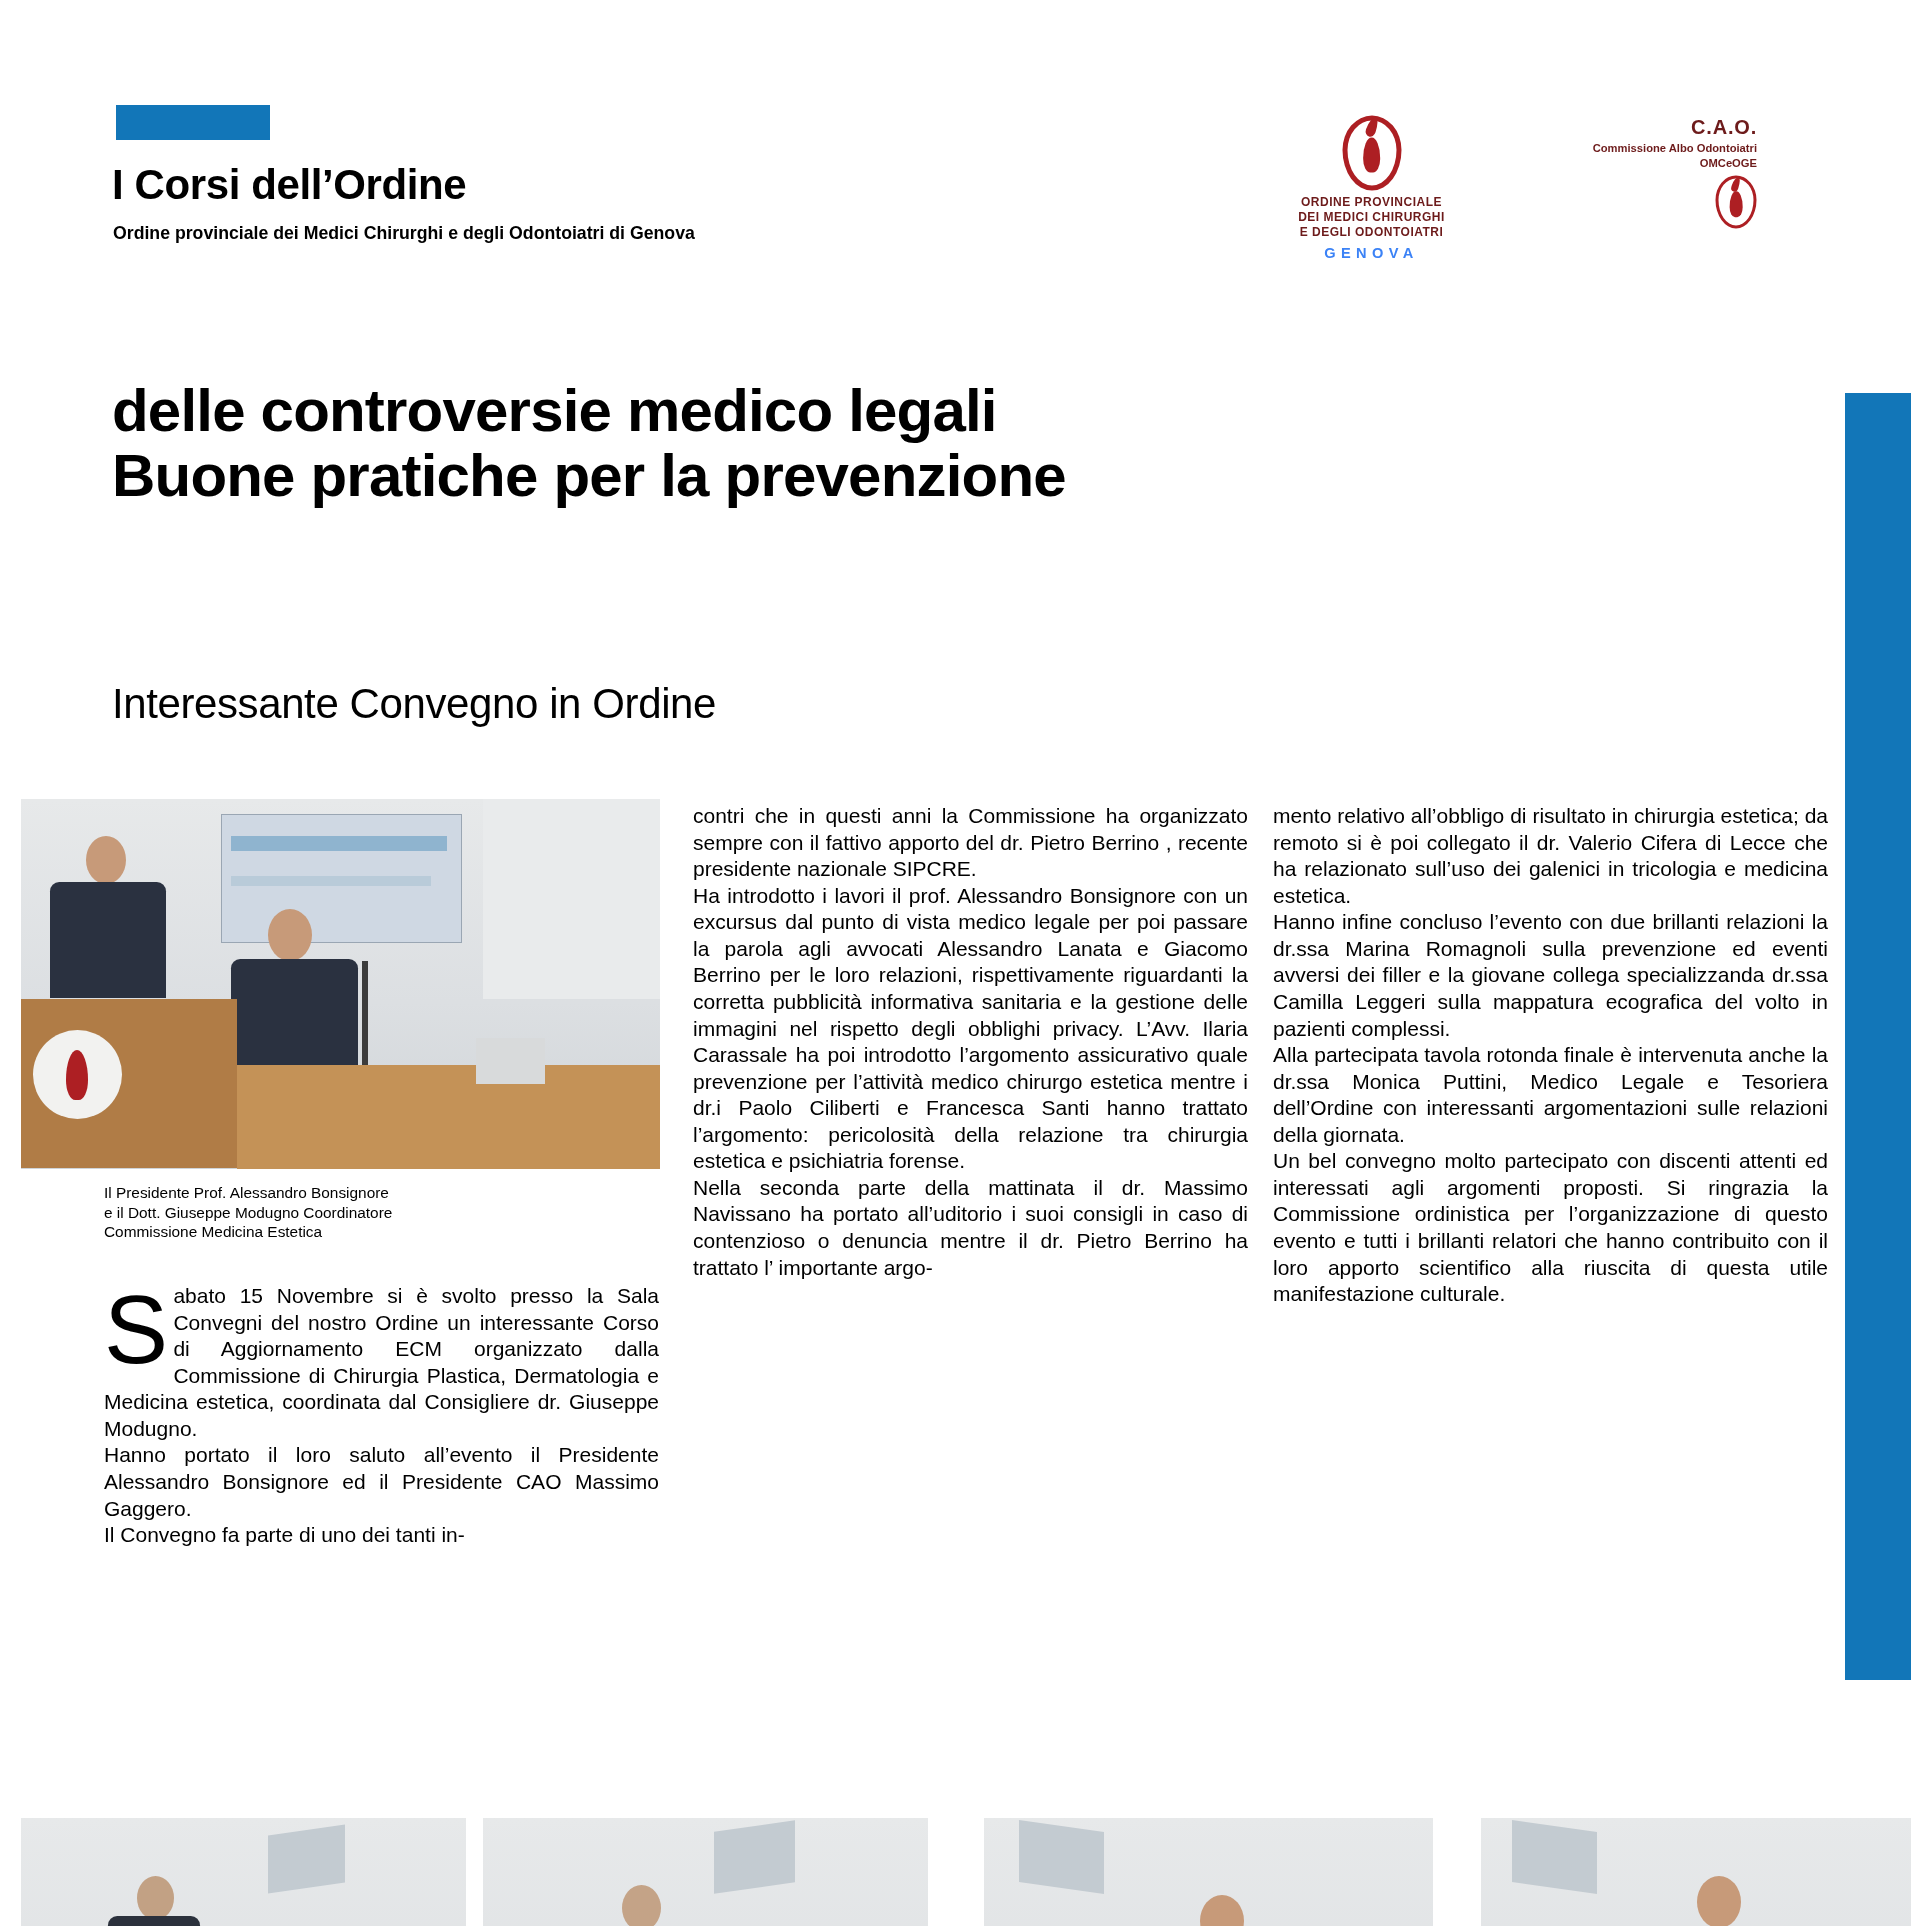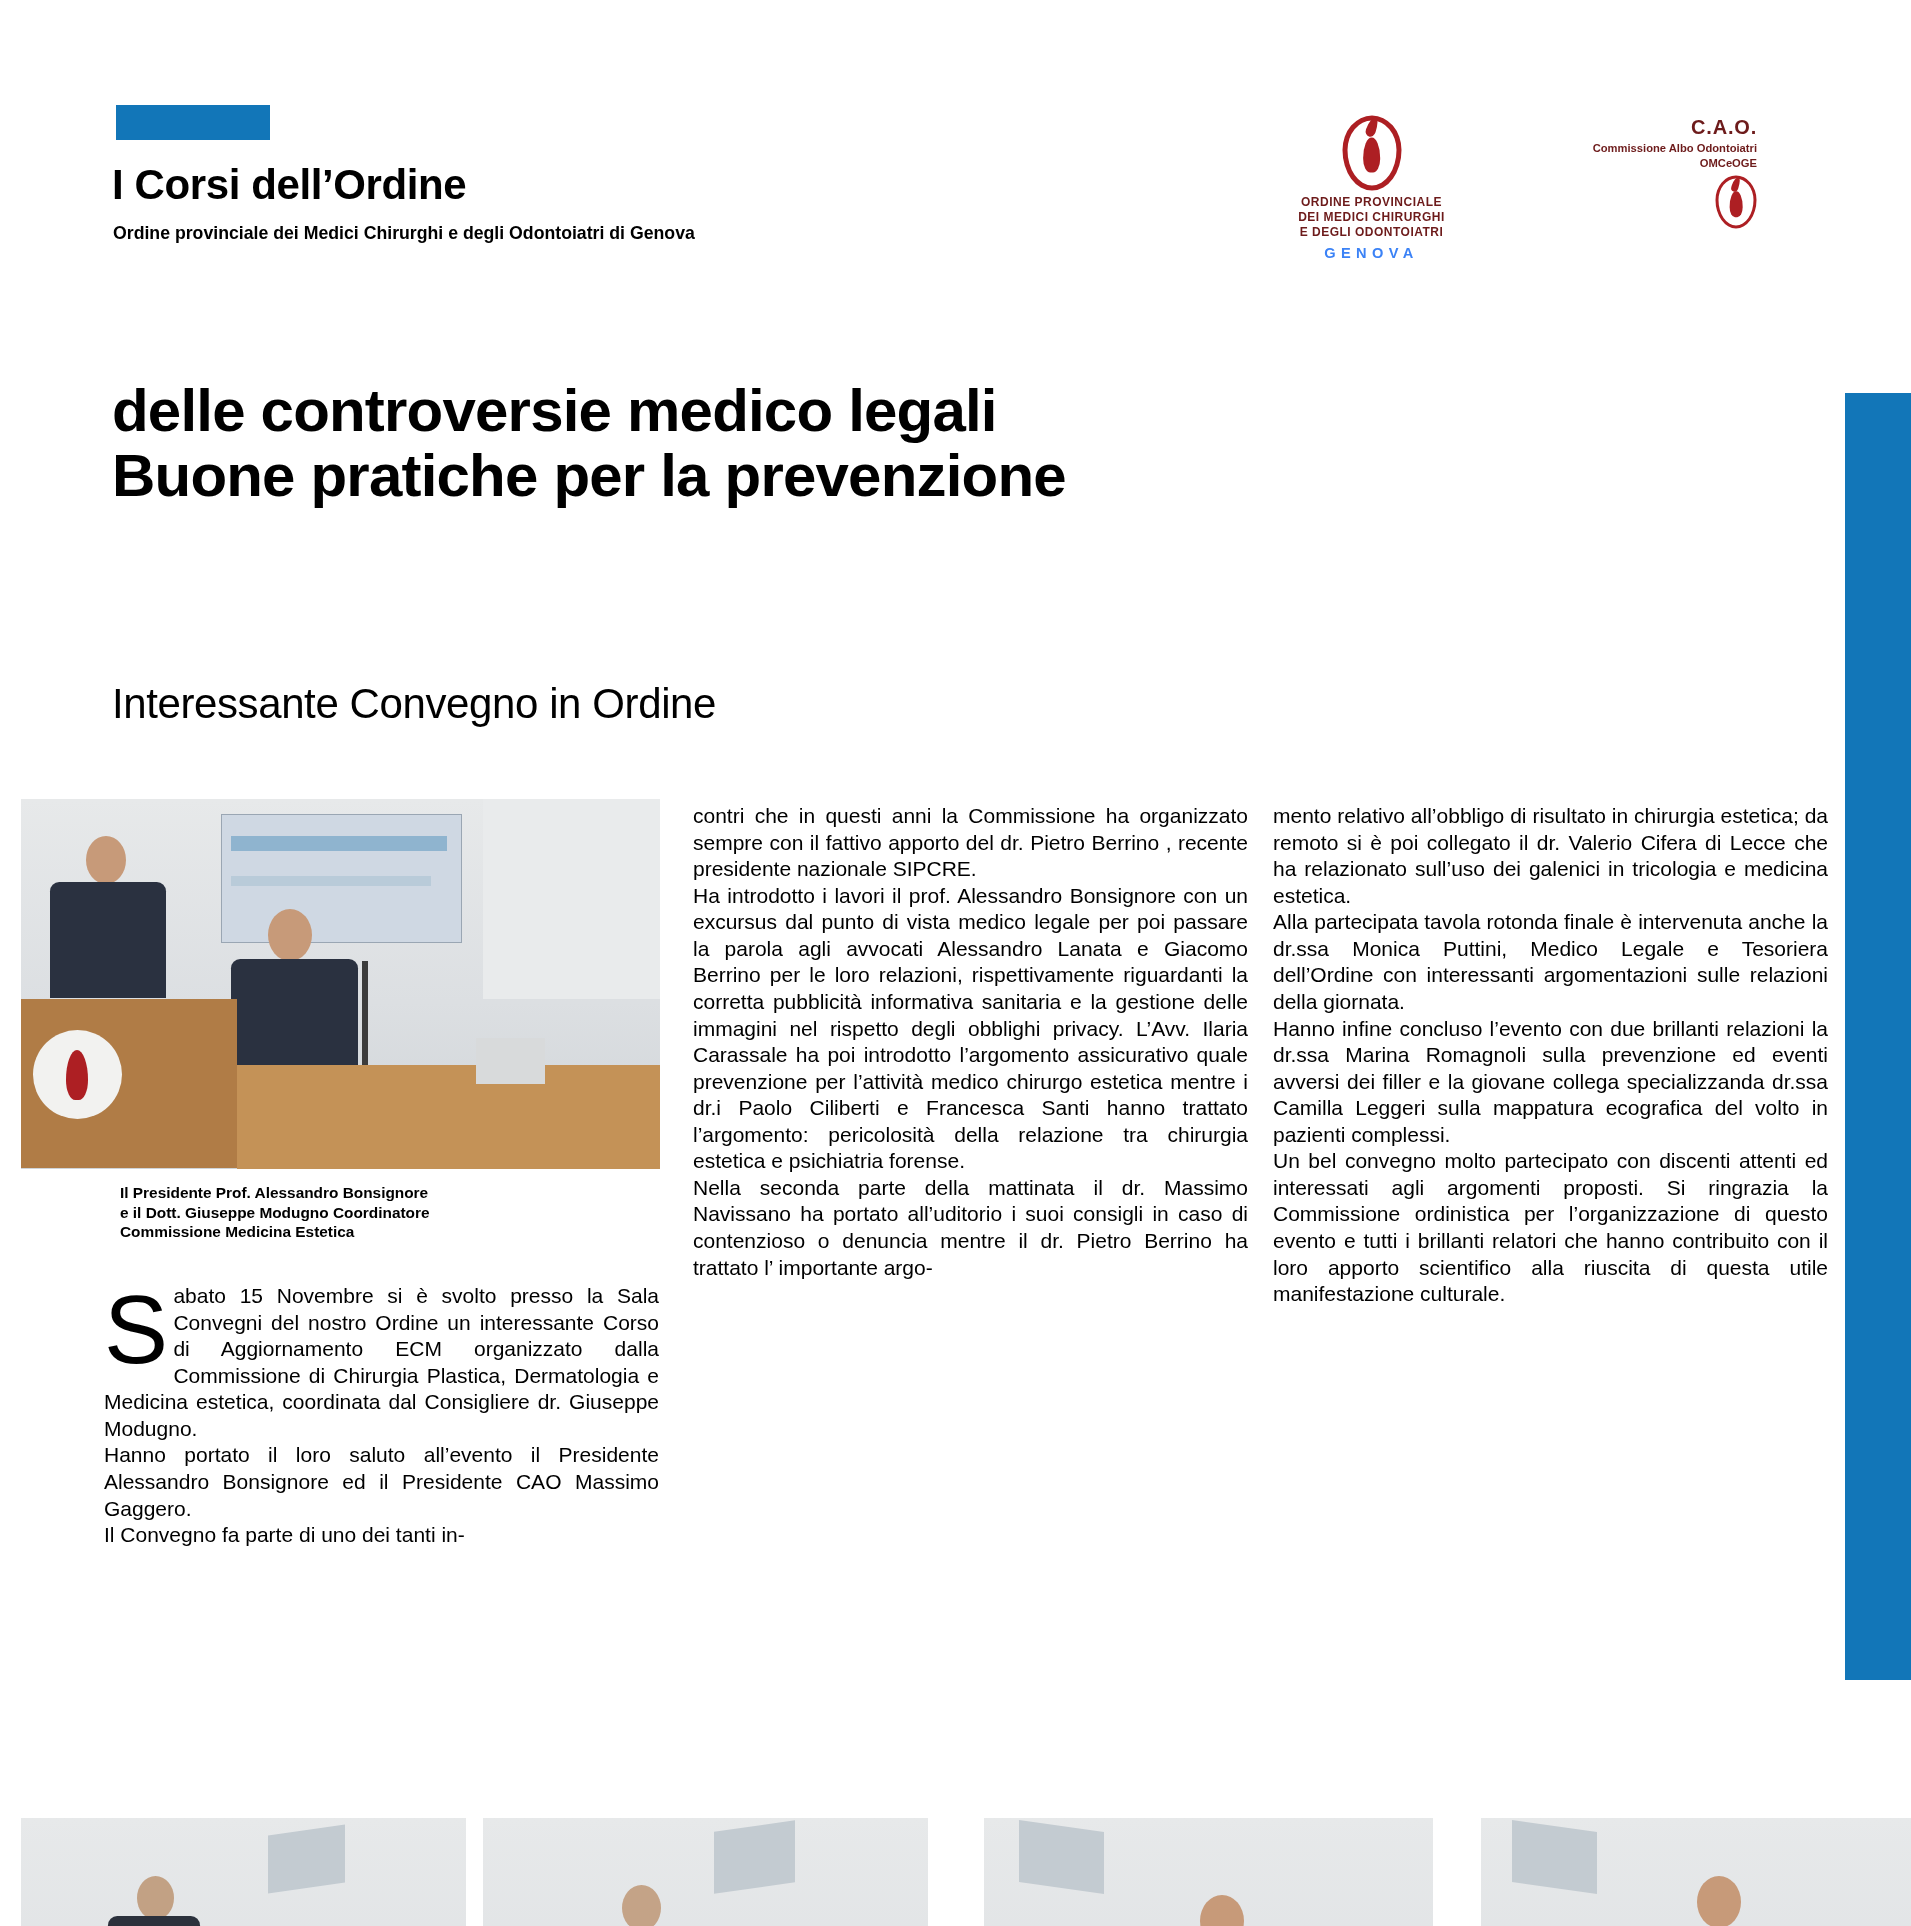--- a/index.html
+++ b/index.html
@@ -165,21 +165,21 @@
   .photo { position: absolute; overflow: hidden; background: #b9c3cb; }
   .caption {
     position: absolute;
     font-size: 15.4px;
     line-height: 1.28;
     color: #000;
   }
 
   
   #photo-top { left: 21px; top: 799px; width: 639px; height: 370px; }
-  #caption-top { left: 120px; top: 1183px; width: 547px; font-weight: bold; }
+  #caption-top { left: 104px; top: 1183px; width: 547px; }
 
   
   #photo-b1 { left: 21px; top: 1818px; width: 445px; height: 516px; }
   #photo-b2 { left: 483px; top: 1818px; width: 445px; height: 516px; }
   #photo-b3 { left: 984px; top: 1818px; width: 449px; height: 516px; }
   #photo-b4 { left: 1481px; top: 1818px; width: 430px; height: 516px; }
 
   
   .col {
     position: absolute;
@@ -292,22 +292,22 @@
 </div>
 
 <div class="col" id="col2">
   <p>contri che in questi anni la Commissione ha organizzato sempre con il fattivo apporto del dr. Pietro Berrino , recente presidente nazionale SIPCRE.</p>
   <p>Ha introdotto i lavori il prof. Alessandro Bonsignore con un excursus dal punto di vista medico legale per poi passare la parola agli avvocati Alessandro Lanata e Giacomo Berrino per le loro relazioni, rispettivamente riguardanti la corretta pubblicità informativa sanitaria e la gestione delle immagini nel rispetto degli obblighi privacy. L’Avv. Ilaria Carassale ha poi introdotto l’argomento assicurativo quale prevenzione per l’attività medico chirurgo estetica mentre i dr.i Paolo Ciliberti e Francesca Santi hanno trattato l’argomento: pericolosità della relazione tra chirurgia estetica e psichiatria forense.</p>
   <p>Nella seconda parte della mattinata il dr. Massimo Navissano ha portato all’uditorio i suoi consigli in caso di contenzioso o denuncia mentre il dr. Pietro Berrino ha trattato l’ importante argo-</p>
 </div>
 
 <div class="col" id="col3">
   <p>mento relativo all’obbligo di risultato in chirurgia estetica; da remoto si è poi collegato il dr. Valerio Cifera di Lecce che ha relazionato sull’uso dei galenici in tricologia e medicina estetica.</p>
+  <p>Hanno infine concluso l’evento con due brillanti relazioni la dr.ssa Marina Romagnoli sulla prevenzione ed eventi avversi dei filler e la giovane collega specializzanda dr.ssa Camilla Leggeri sulla mappatura ecografica del volto in pazienti complessi.</p>
   <p>Alla partecipata tavola rotonda finale è intervenuta anche la dr.ssa Monica Puttini, Medico Legale e Tesoriera dell’Ordine con interessanti argomentazioni sulle relazioni della giornata.</p>
-  <p>Hanno infine concluso l’evento con due brillanti relazioni la dr.ssa Marina Romagnoli sulla prevenzione ed eventi avversi dei filler e la giovane collega specializzanda dr.ssa Camilla Leggeri sulla mappatura ecografica del volto in pazienti complessi.</p>
   <p>Un bel convegno molto partecipato con discenti attenti ed interessati agli argomenti proposti. Si ringrazia la Commissione ordinistica per l’organizzazione di questo evento e tutti i brillanti relatori che hanno contribuito con il loro apporto scientifico alla riuscita di questa utile manifestazione culturale.</p>
 </div>
 
 <div class="photo" id="photo-b1">
   <div class="ph-wall"></div>
   <div class="ph-light" style="left:247px; top:11.6px; width:77px; height:58px; background:#c3cbd1; transform:skewY(-8deg);"></div>
   <div class="ph-person-head" style="left:116px; top:58px; width:37px; height:44px; background:#c2a184;"></div>
   <div class="ph-person-body" style="left:87px; top:98px; width:92px; height:193px; background:#2b313c;"></div>
 
 </div>

